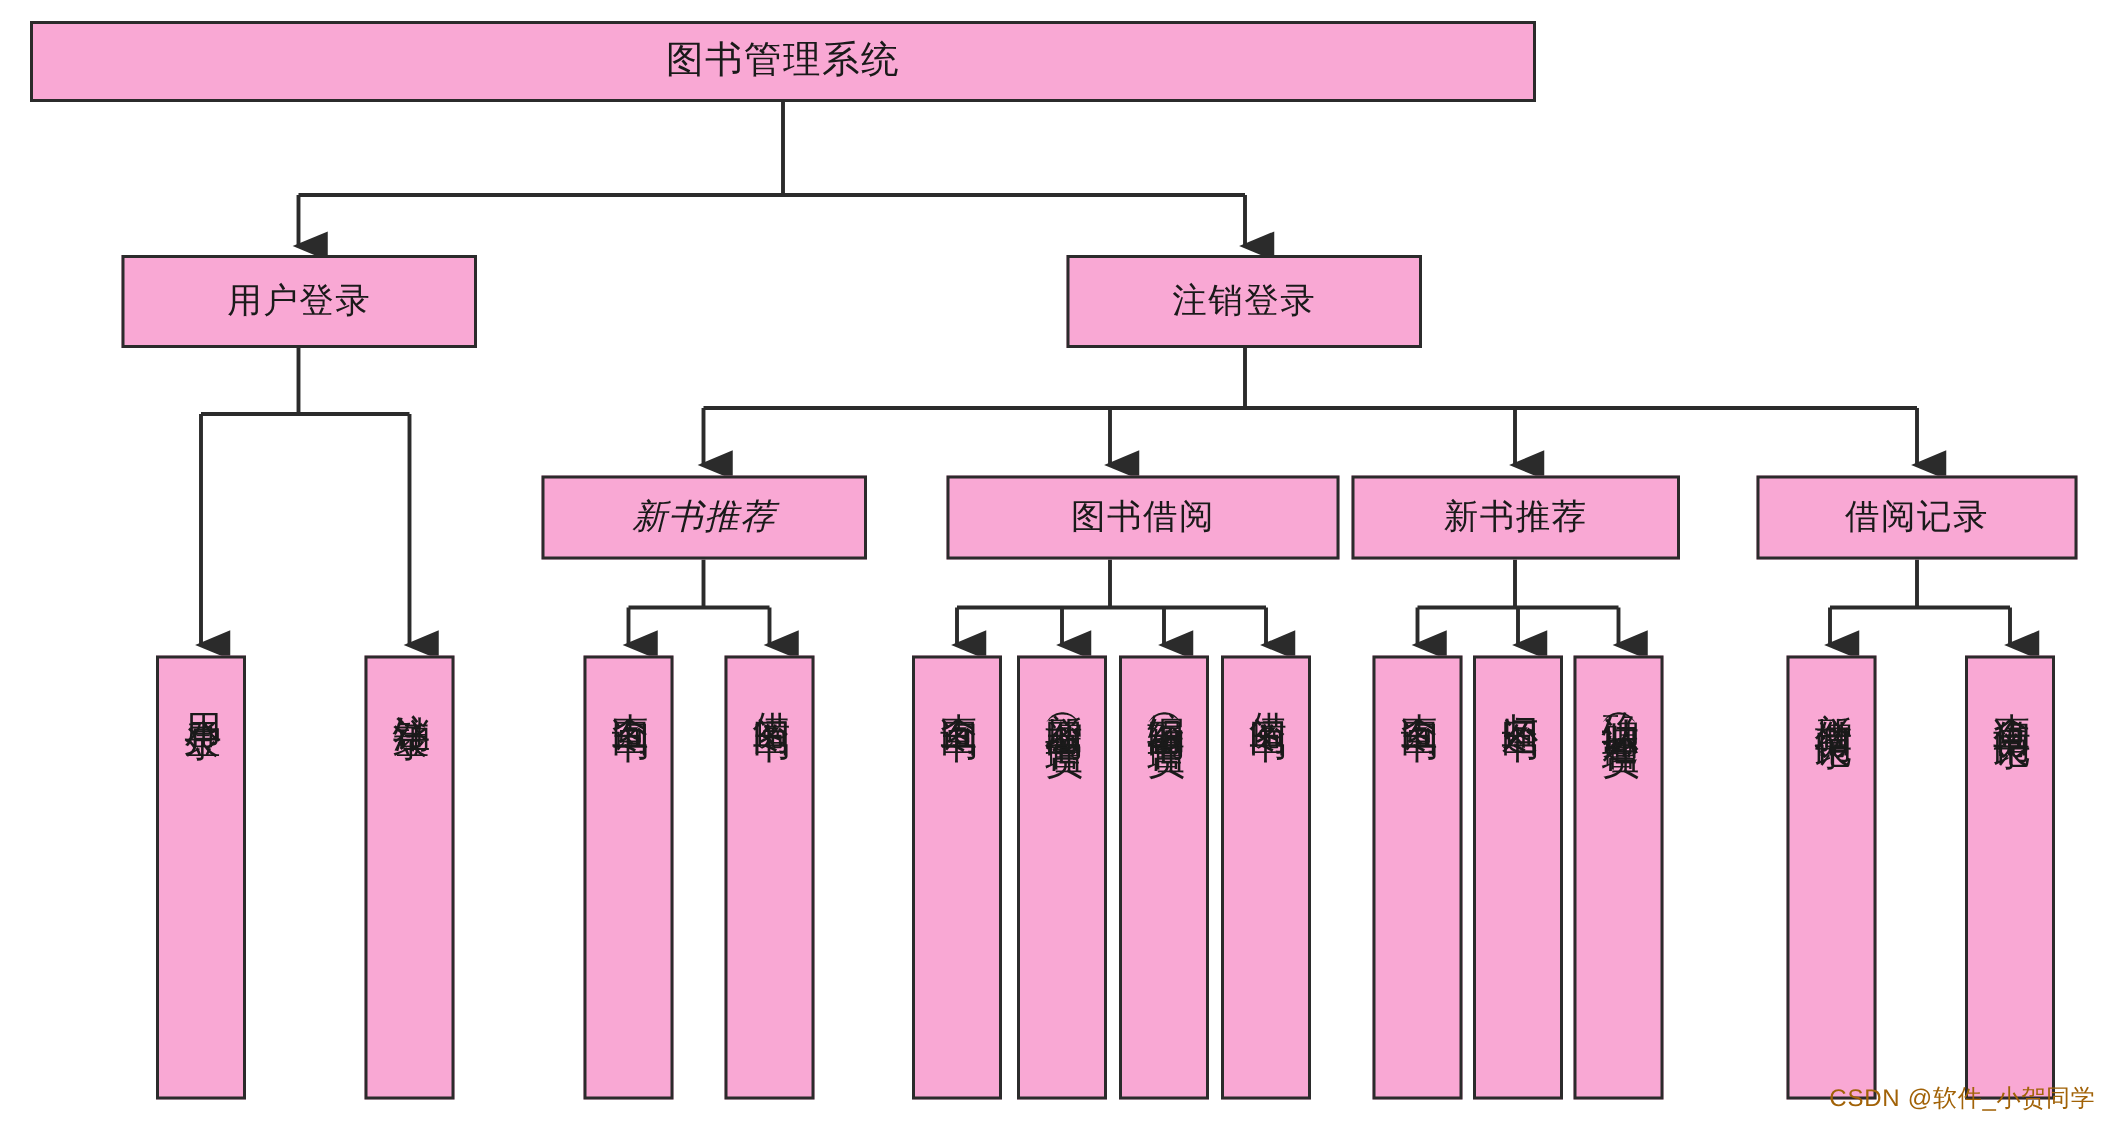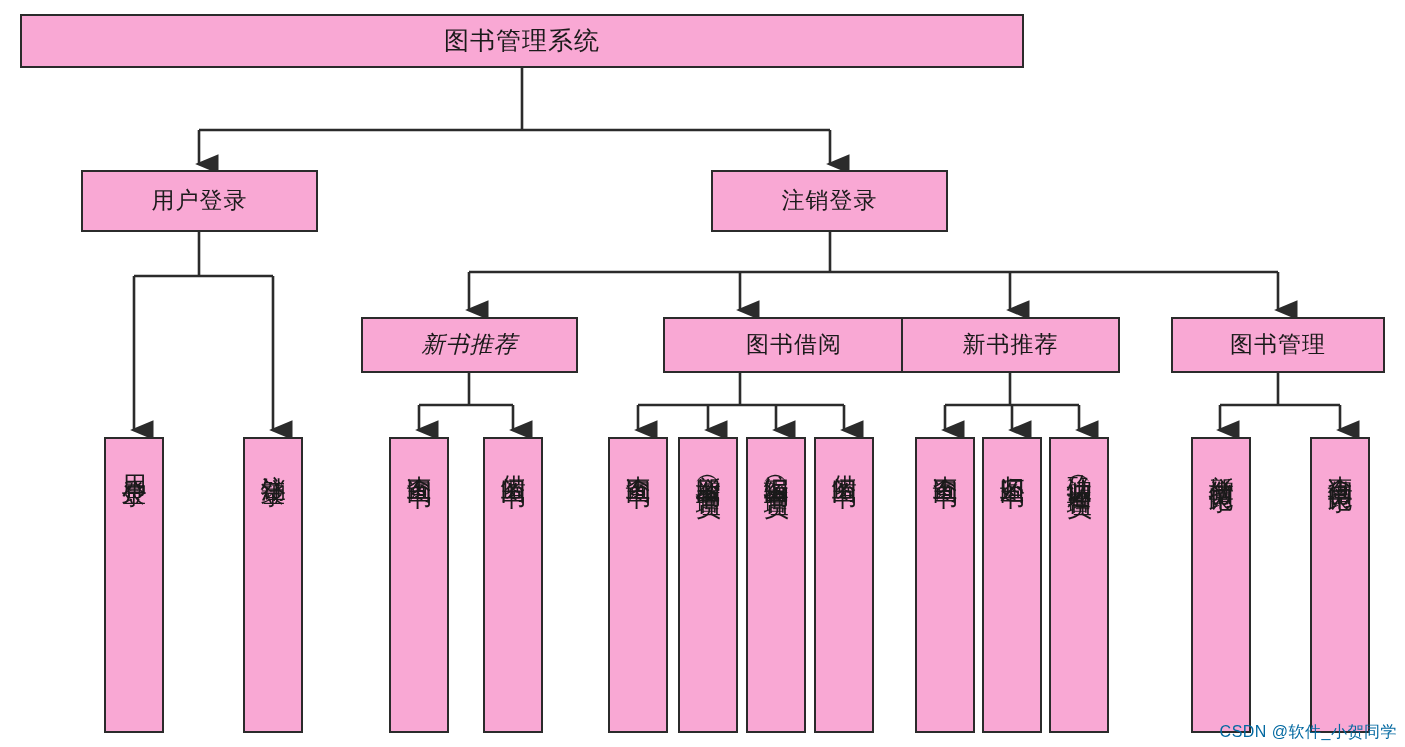--- a/index.html
+++ b/index.html
@@ -60,21 +60,21 @@
     white-space: pre;
   }
   .node-root .node-label {
     font-size: 25px;
   }
   #watermark {
     position: absolute;
     right: 8px;
     bottom: 4px;
     font-size: 16px;
-    color: #0369a1;
+    color: #a16207;
     letter-spacing: 0.5px;
     z-index: 5;
     white-space: nowrap;
   }
 </style>
 </head>
 <body>
 
 <div id="diagram-root">
 
@@ -156,28 +156,28 @@
   <div class="node node-horizontal" style="left:81px; top:170px; width:237px; height:62px;">
     <span class="node-label">用户登录</span>
   </div>
   <div class="node node-horizontal" style="left:711px; top:170px; width:237px; height:62px;">
     <span class="node-label">注销登录</span>
   </div>
 
   <div class="node node-horizontal" style="left:361px; top:317px; width:217px; height:56px;font-style:italic;">
     <span class="node-label">新书推荐</span>
   </div>
-  <div class="node node-horizontal" style="left:631px; top:317px; width:262px; height:56px;margin-left:32px;">
+  <div class="node node-horizontal" style="left:631px; top:317px; width:262px; height:56px;">
     <span class="node-label">图书借阅</span>
   </div>
   <div class="node node-horizontal" style="left:901px; top:317px; width:219px; height:56px;">
     <span class="node-label">新书推荐</span>
   </div>
   <div class="node node-horizontal" style="left:1171px; top:317px; width:214px; height:56px;">
-    <span class="node-label">图书管理</span>
+    <span class="node-label">借阅记录</span>
   </div>
 
   <div class="node node-vertical" style="left:104px; top:437px; width:60px; height:296px;">
     <span class="node-label">用户登录</span>
   </div>
   <div class="node node-vertical" style="left:243px; top:437px; width:60px; height:296px;">
     <span class="node-label">注销登录</span>
   </div>
 
   <div class="node node-vertical" style="left:389px; top:437px; width:60px; height:296px;">

